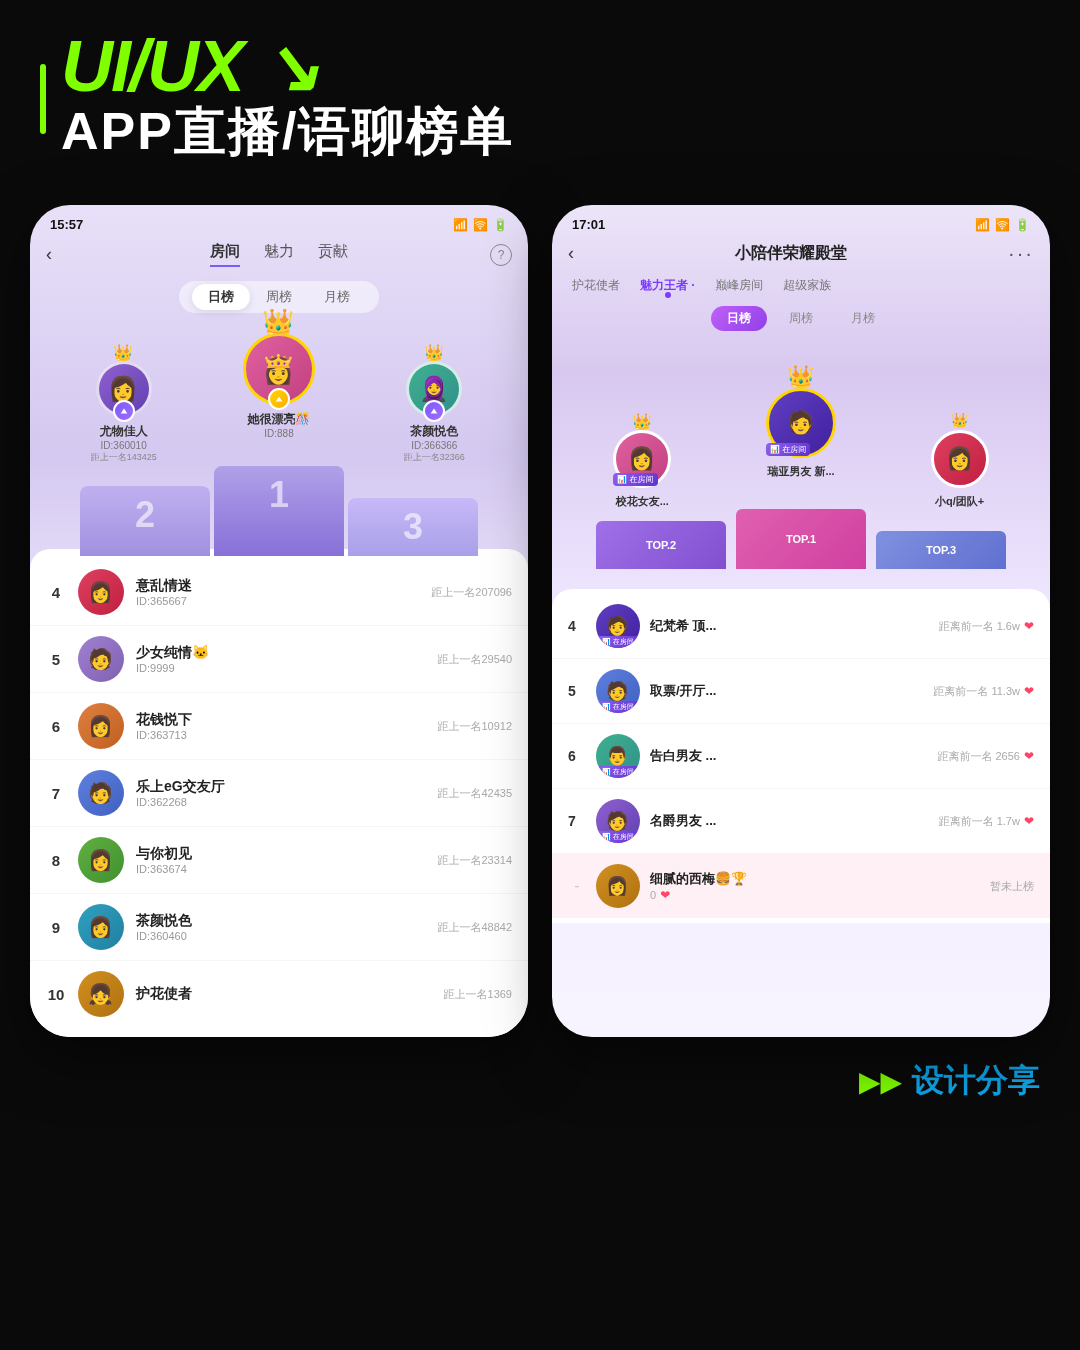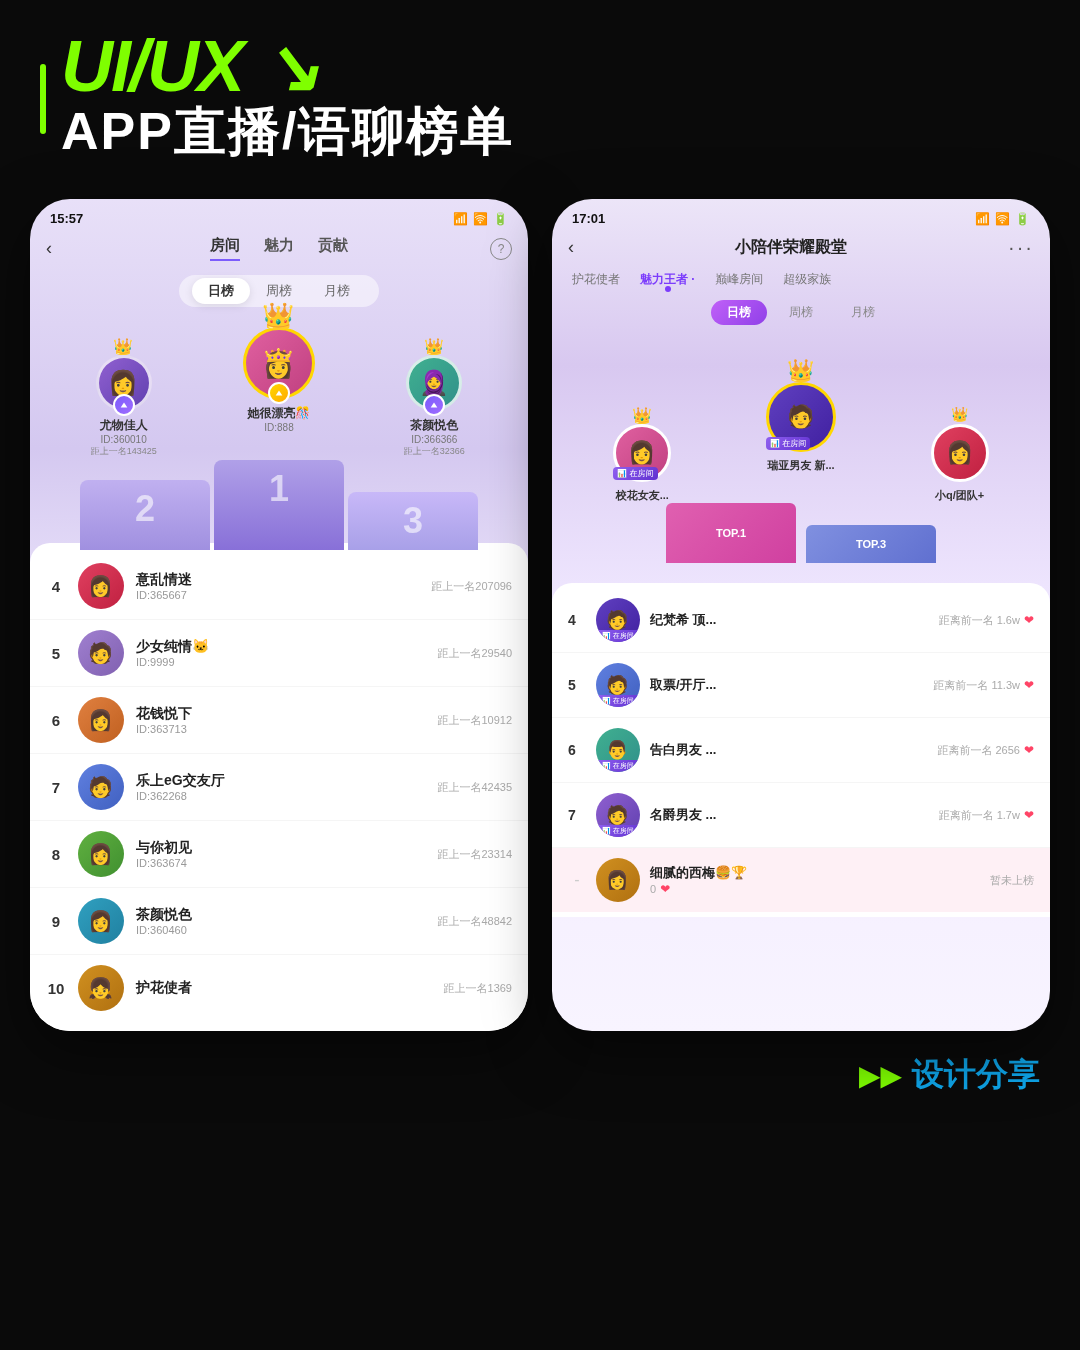--- a/index.html
+++ b/index.html
@@ -44,21 +44,21 @@
       color: #ffffff;
       margin-top: -5px;
       letter-spacing: 2px;
     }
 
     
     .phones-container {
       display: flex;
       gap: 24px;
       padding: 12px 30px;
-      margin-top: 0;
+      margin-top: 6px;
     }
 
     
     .phone {
       flex: 1;
       background: #f0eef8;
       border-radius: 40px;
       overflow: hidden;
       position: relative;
       box-shadow: 0 20px 60px rgba(0,0,0,0.5);
@@ -100,21 +100,21 @@
       font-size: 18px;
       color: #333;
     }
     .phone1-tabs {
       display: flex;
       gap: 24px;
     }
     .phone1-tab {
       font-size: 15px;
       color: #555;
-      font-weight: 700;
+      font-weight: 400;
       padding-bottom: 4px;
       cursor: pointer;
     }
     .phone1-tab.active {
       color: #333;
       font-weight: 700;
       border-bottom: 2px solid #7c5cfc;
     }
     .phone1-help {
       position: absolute;
@@ -809,20 +809,21 @@
             <div style="position:absolute;top:-18px;left:50%;transform:translateX(-50%);font-size:14px;">👑</div>
             <div class="p2-avatar rank3 bg-rose">
               <div class="p2-avatar-inner">👩</div>
             </div>
           </div>
           <div class="p2-name">小q/团队+</div>
         </div>
       </div>
 
       <div class="p2-block-row">
+        <div class="p2-block b2">TOP.2</div>
         <div class="p2-block b1">TOP.1</div>
         <div class="p2-block b3">TOP.3</div>
       </div>
     </div>
 
     <div class="phone2-list">
       <div class="p2-list-item">
         <div class="p2-list-rank">4</div>
         <div class="p2-list-avatar bg-indigo">
           <div class="p2-list-avatar-inner">🧑</div>

